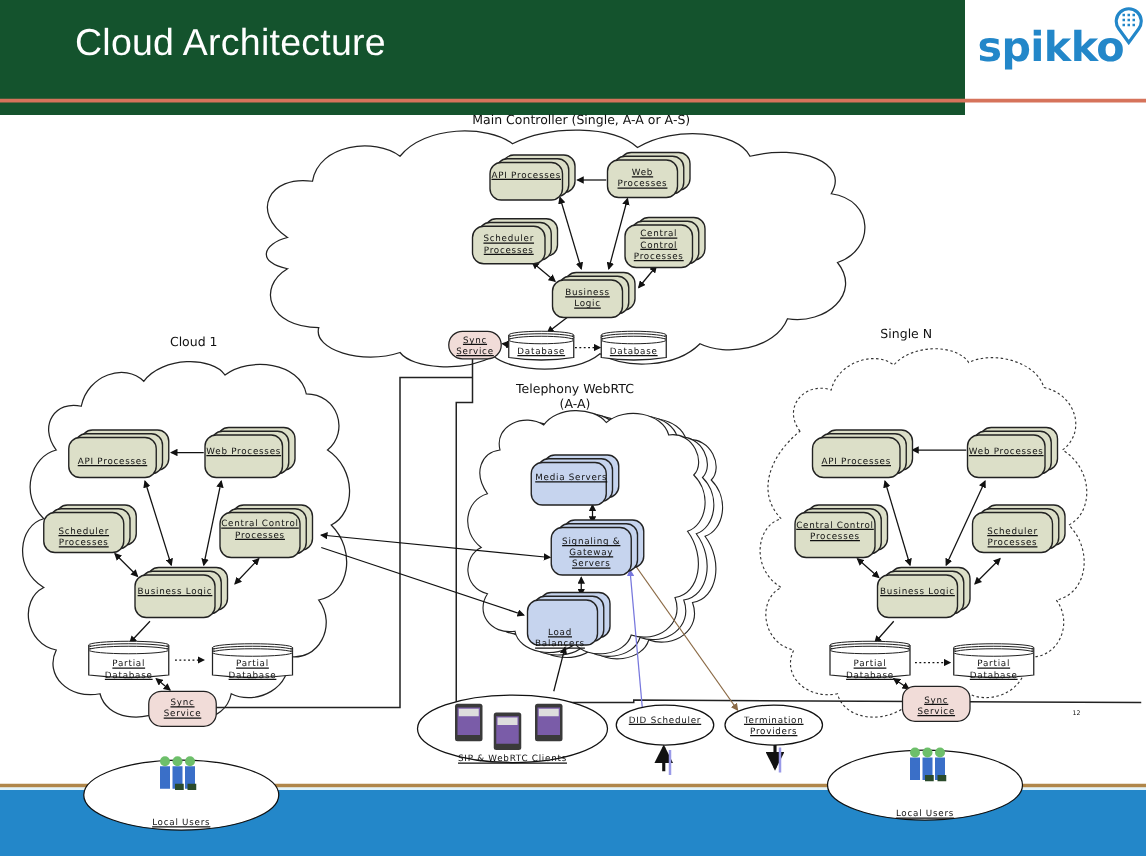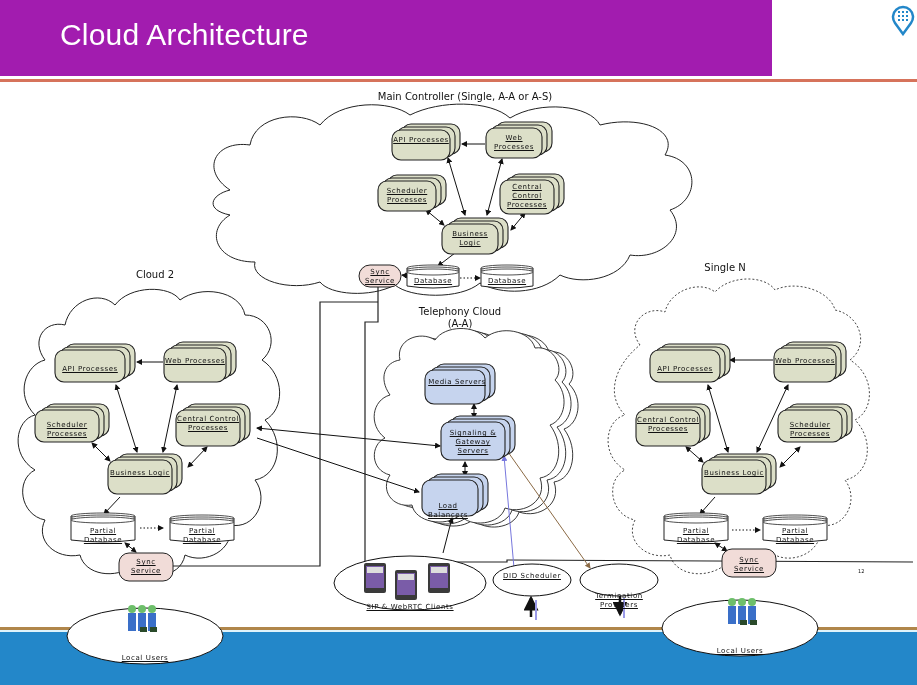--- a/index.html
+++ b/index.html
@@ -1,36 +1,37 @@
 <!DOCTYPE html>
 <html><head>
 <meta charset="utf-8">
 <style>
   html, body { margin:0; padding:0; }
   body { width:917px; height:685px; position:relative; overflow:hidden; background:#ffffff; font-family:"DejaVu Sans", sans-serif; }
-  .header { position:absolute; left:0; top:0; width:772px; height:76px; background:#a21caf; }
+  .header { position:absolute; left:0; top:0; width:772px; height:92px; background:#14532d; }
   .title { position:absolute; left:60px; top:18px; color:#ffffff; font-family:"Liberation Sans", sans-serif; font-size:30px; letter-spacing:0.2px; }
   .logo { position:absolute; left:780px; top:6px; width:134px; height:64px; }
   .logo-text { position:absolute; left:2px; top:12px; font-family:"DejaVu Sans", sans-serif; font-weight:bold; font-size:33px; color:#2387c9; letter-spacing:-0.5px; }
   .rule-top { position:absolute; left:0; top:79px; width:917px; height:3px; background:#d6735b; }
   .footer-rule { position:absolute; left:0; top:627px; width:917px; height:3px; background:#b0864a; }
   .footer { position:absolute; left:0; top:632px; width:917px; height:53px; background:#2387c9; }
   .footer-light { position:absolute; left:0; top:630px; width:917px; height:3px; background:#dff3fb; }
   svg.diagram { position:absolute; left:0; top:0; width:917px; height:685px; }
   .lbl { position:absolute; text-align:center; font-size:7px; color:#111; line-height:9px; letter-spacing:0.6px; font-family:"DejaVu Sans", sans-serif;text-decoration:underline; }
   .hdr { position:absolute; text-align:center; font-weight:normal; font-size:10px; color:#111; font-family:"DejaVu Sans", sans-serif; line-height:12px; }
   .pg { position:absolute; left:858px; top:568px; font-size:5px; color:#111; }
 </style>
 </head>
 <body>
 
 <div class="header">
   <div class="title">Cloud Architecture</div>
 </div>
 <div class="logo">
+  <span class="logo-text">spikko</span>
   <svg style="position:absolute;left:110px;top:-2px" width="26" height="32" viewBox="0 0 26 32">
     <path d="M13 30 L5 19 A10 10 0 1 1 21 19 Z" fill="#fff" stroke="#2387c9" stroke-width="2.5"></path>
     <g fill="#2387c9">
       <rect x="8" y="7" width="2" height="2"></rect>
         <rect x="12" y="7" width="2" height="2"></rect>
         <rect x="16" y="7" width="2" height="2"></rect>
       <rect x="8" y="11" width="2" height="2"></rect>
         <rect x="12" y="11" width="2" height="2"></rect>
         <rect x="16" y="11" width="2" height="2"></rect>
       <rect x="8" y="15" width="2" height="2"></rect>
@@ -292,24 +293,24 @@
       </g>
     </g>
   <g id="syncs">
       <rect x="359" y="265" width="42" height="22" rx="11" fill="#f1dcd8" stroke="#222"></rect>
       <rect x="119" y="553" width="54" height="28" rx="10" fill="#f1dcd8" stroke="#222"></rect>
       <rect x="722" y="549" width="54" height="28" rx="10" fill="#f1dcd8" stroke="#222"></rect>
     </g>
 </svg>
 
 <div class="hdr" style="left:300px;top:91px;width:330px;">Main Controller (Single, A-A or A-S)</div>
-<div class="hdr" style="left:100px;top:269px;width:110px;">Cloud 2</div>
+<div class="hdr" style="left:100px;top:269px;width:110px;">Cloud 1</div>
 <div class="hdr" style="left:680px;top:262px;width:90px;">Single N</div>
 <div class="hdr" style="left:400px;top:306px;width:120px;">
-  <div>Telephony Cloud</div>
+  <div>Telephony WebRTC</div>
   <div>(A-A)</div>
 </div>
 
 <div class="lbl" style="left:392px;top:136px;width:58px;">API Processes</div>
 <div class="lbl" style="left:486px;top:134px;width:56px;">Web Processes</div>
 <div class="lbl" style="left:378px;top:187px;width:58px;">Scheduler Processes</div>
 <div class="lbl" style="left:500px;top:183px;width:54px;">Central Control Processes</div>
 <div class="lbl" style="left:442px;top:230px;width:56px;">Business Logic</div>
 <div class="lbl" style="left:360px;top:268px;width:40px;">Sync Service</div>
 <div class="lbl" style="left:407px;top:277px;width:52px;">Database</div>
@@ -334,15 +335,15 @@
 <div class="lbl" style="left:763px;top:527px;width:64px;">Partial Database</div>
 <div class="lbl" style="left:723px;top:556px;width:52px;">Sync Service</div>
 <div class="lbl" style="left:700px;top:647px;width:80px;">Local Users</div>
 
 <div class="lbl" style="left:425px;top:378px;width:64px;">Media Servers</div>
 <div class="lbl" style="left:441px;top:429px;width:64px;">Signaling &amp; Gateway Servers</div>
 <div class="lbl" style="left:422px;top:502px;width:52px;">Load Balancers</div>
 
 <div class="lbl" style="left:350px;top:603px;width:120px;">SIP &amp; WebRTC Clients</div>
 <div class="lbl" style="left:502px;top:572px;width:60px;">DID Scheduler</div>
-<div class="lbl" style="left:584px;top:592px;width:70px;">Termination Providers</div>
+<div class="lbl" style="left:584px;top:572px;width:70px;">Termination Providers</div>
 
 <div class="pg">12</div>
 
 </body></html>

